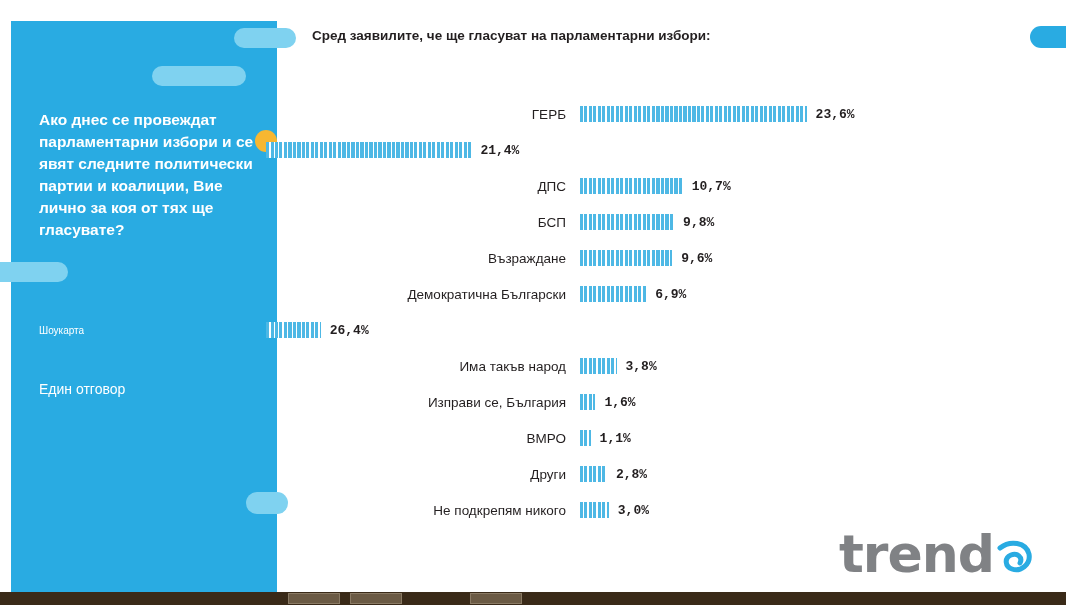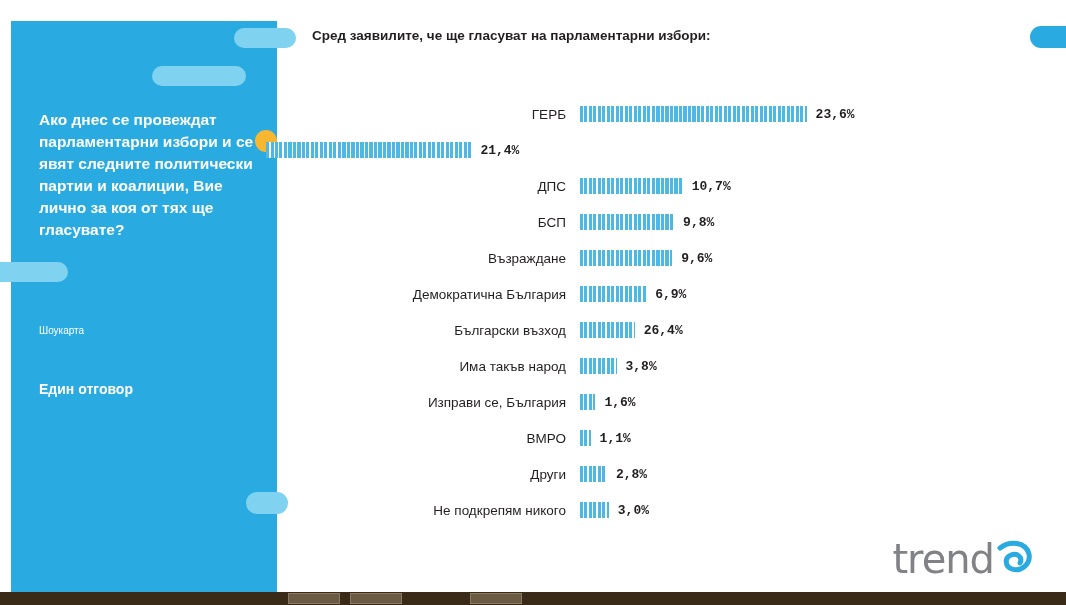--- a/index.html
+++ b/index.html
@@ -51,21 +51,21 @@
     color: #ffffff;
     font-size: 10px;
     font-weight: normal;
   }
   .left-panel .meta2 {
     position: absolute;
     left: 28px;
     top: 360px;
     color: #ffffff;
     font-size: 14px;
-    font-weight: bold;
+    font-weight: normal;
   }
 
   
   .deco {
     position: absolute;
     border-radius: 40px;
     background: #8ED8F2;
   }
   .deco.d1 { left: 234px; top: 28px;  width: 62px;  height: 20px; background:#7FD2F0; }
   .deco.d2 { left: 152px; top: 66px;  width: 94px;  height: 20px; background:#7FD2F0; }
@@ -140,22 +140,22 @@
   
   .logo {
     position: absolute;
     right: 34px;
     bottom: 16px;
     display: flex;
     align-items: flex-end;
     color: #808285;
   }
   .logo .word {
-    font-size: 40px;
-    font-weight: normal;
+    font-size: 52px;
+    font-weight: bold;
     letter-spacing: -1px;
     line-height: 0.85;
     font-family: "DejaVu Sans", sans-serif;
   }
   .logo .swoosh {
     position: relative;
     width: 36px;
     height: 36px;
     margin-left: 2px;
     margin-bottom: 2px;
@@ -231,28 +231,27 @@
           </div>
         </div>
         <div class="row">
           <div class="label">Възраждане</div>
           <div class="bar-wrap">
             <div class="bar" style="width: 92.2px;"></div>
             <div class="value">9,6%</div>
           </div>
         </div>
         <div class="row">
-          <div class="label">Демократична България</div>
+          <div class="label">Демократична Български</div>
           <div class="bar-wrap">
             <div class="bar" style="width: 66.2px;"></div>
             <div class="value">6,9%</div>
           </div>
         </div>
         <div class="row">
-          <div class="label">Български възход</div>
           <div class="bar-wrap">
             <div class="bar" style="width: 54.7px;"></div>
             <div class="value">26,4%</div>
           </div>
         </div>
         <div class="row">
           <div class="label">Има такъв народ</div>
           <div class="bar-wrap">
             <div class="bar" style="width: 36.5px;"></div>
             <div class="value">3,8%</div>

